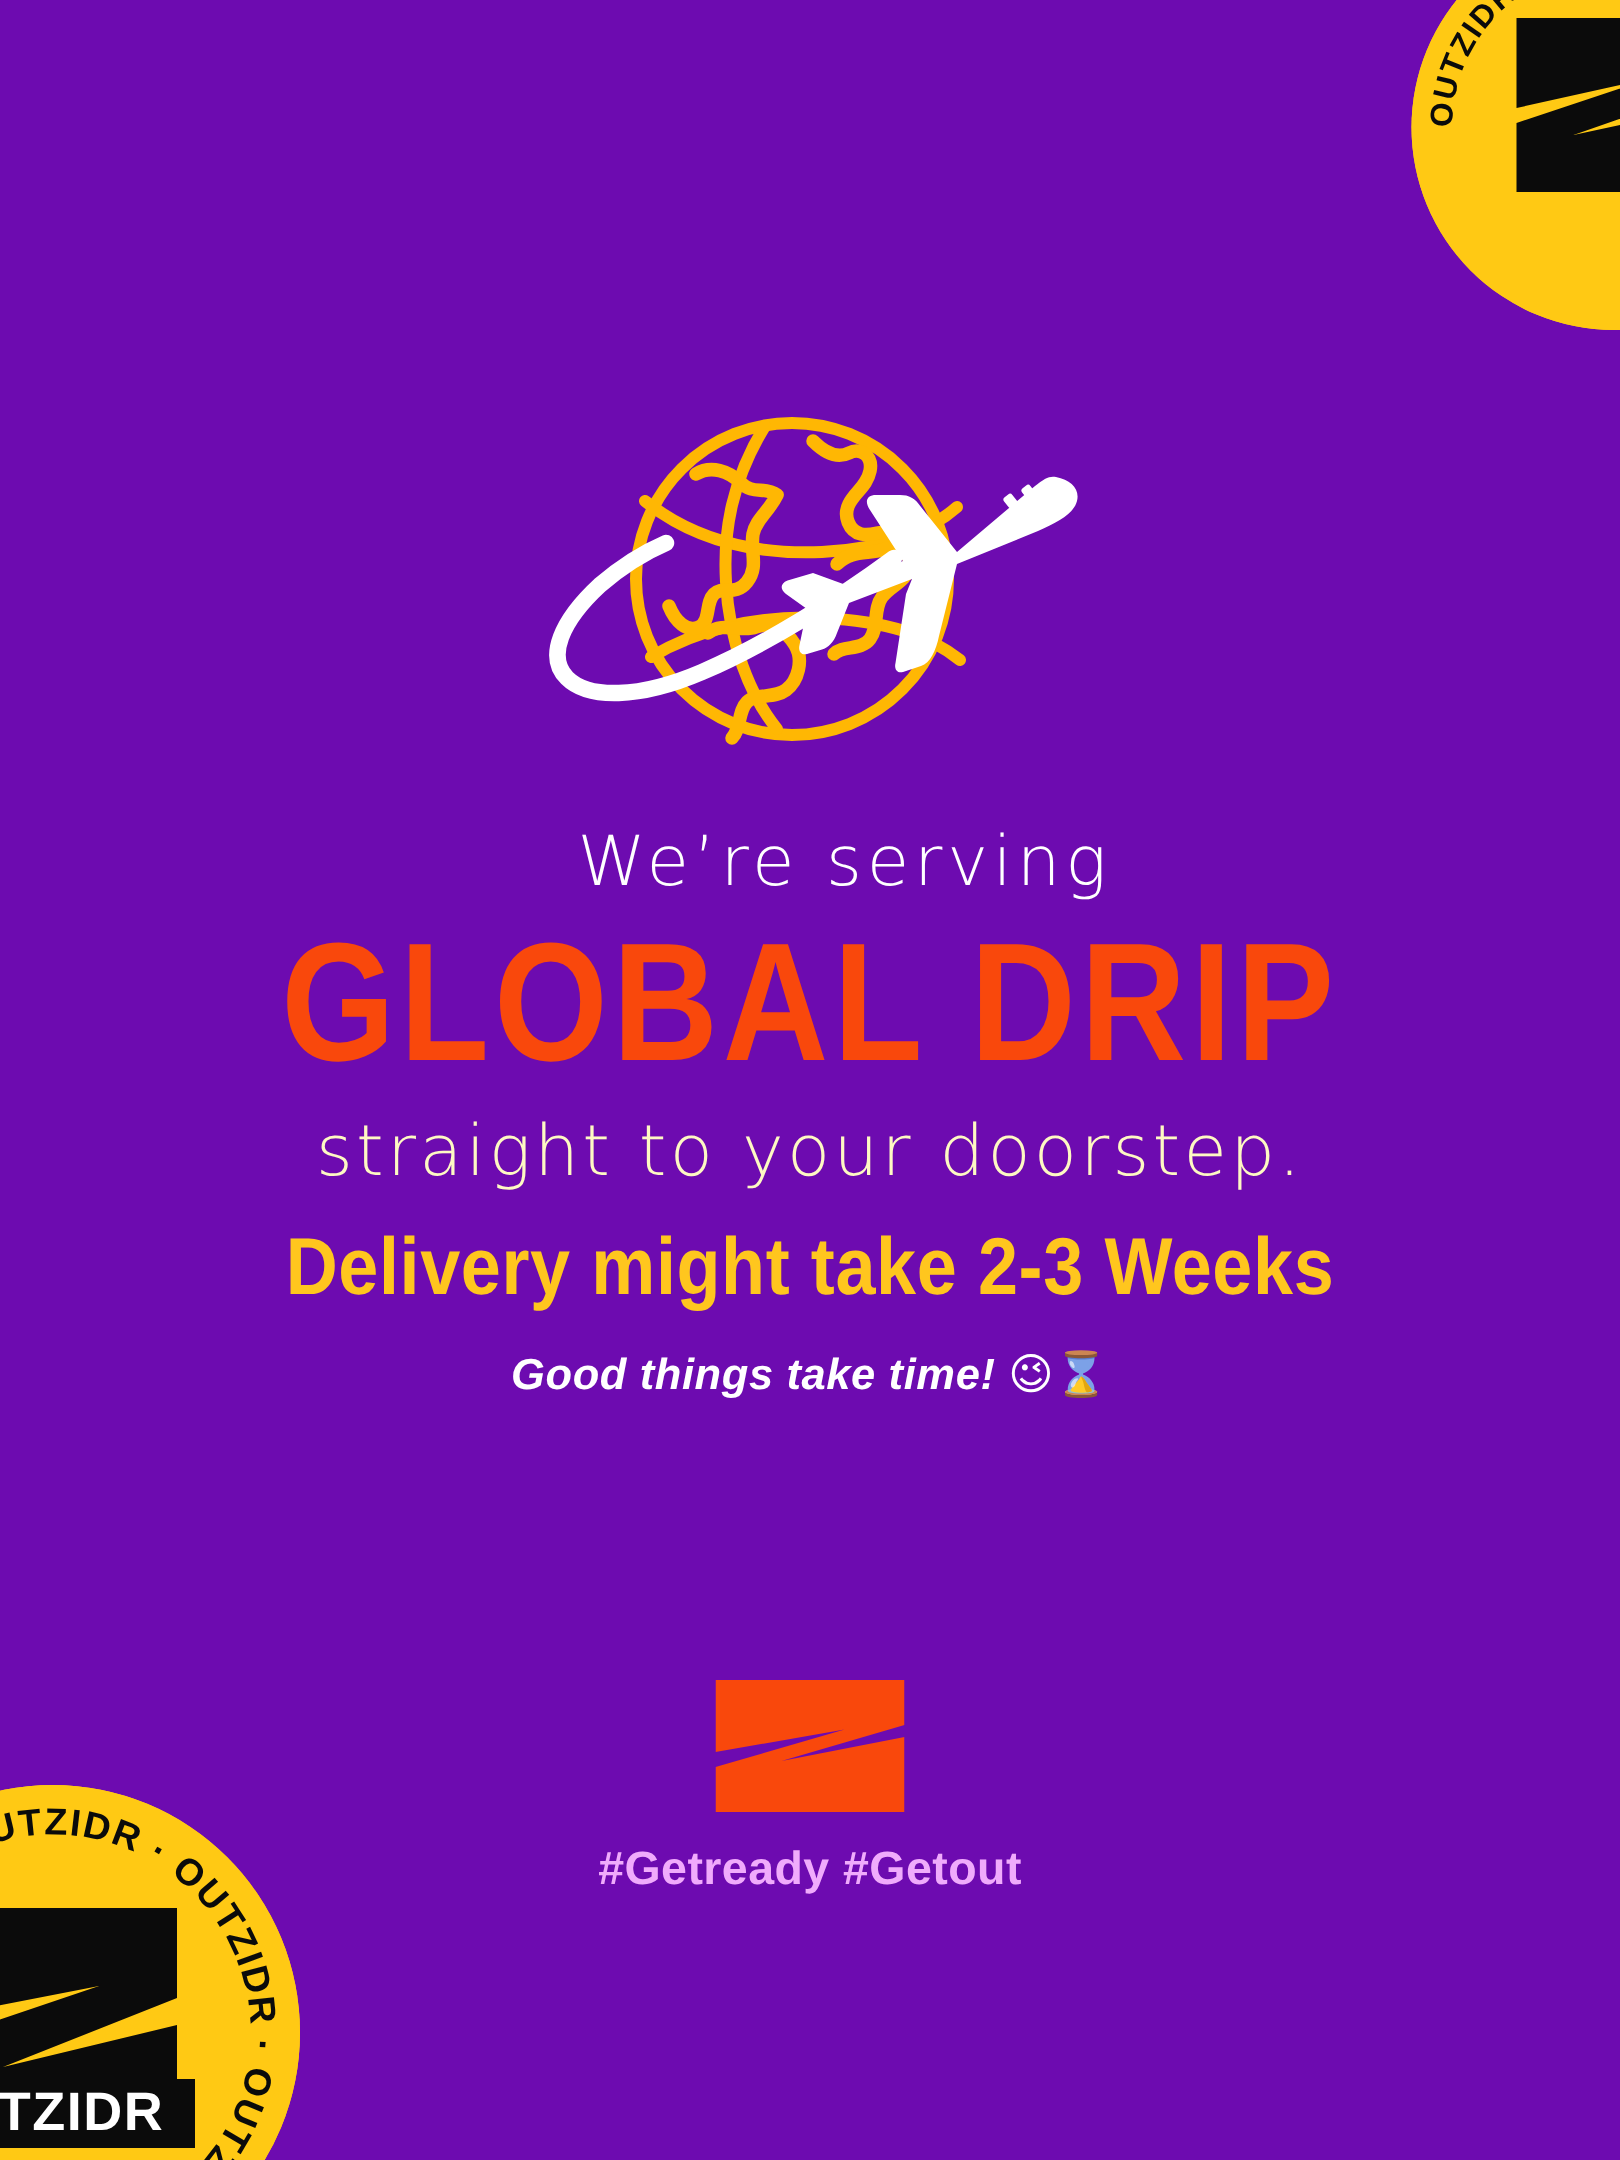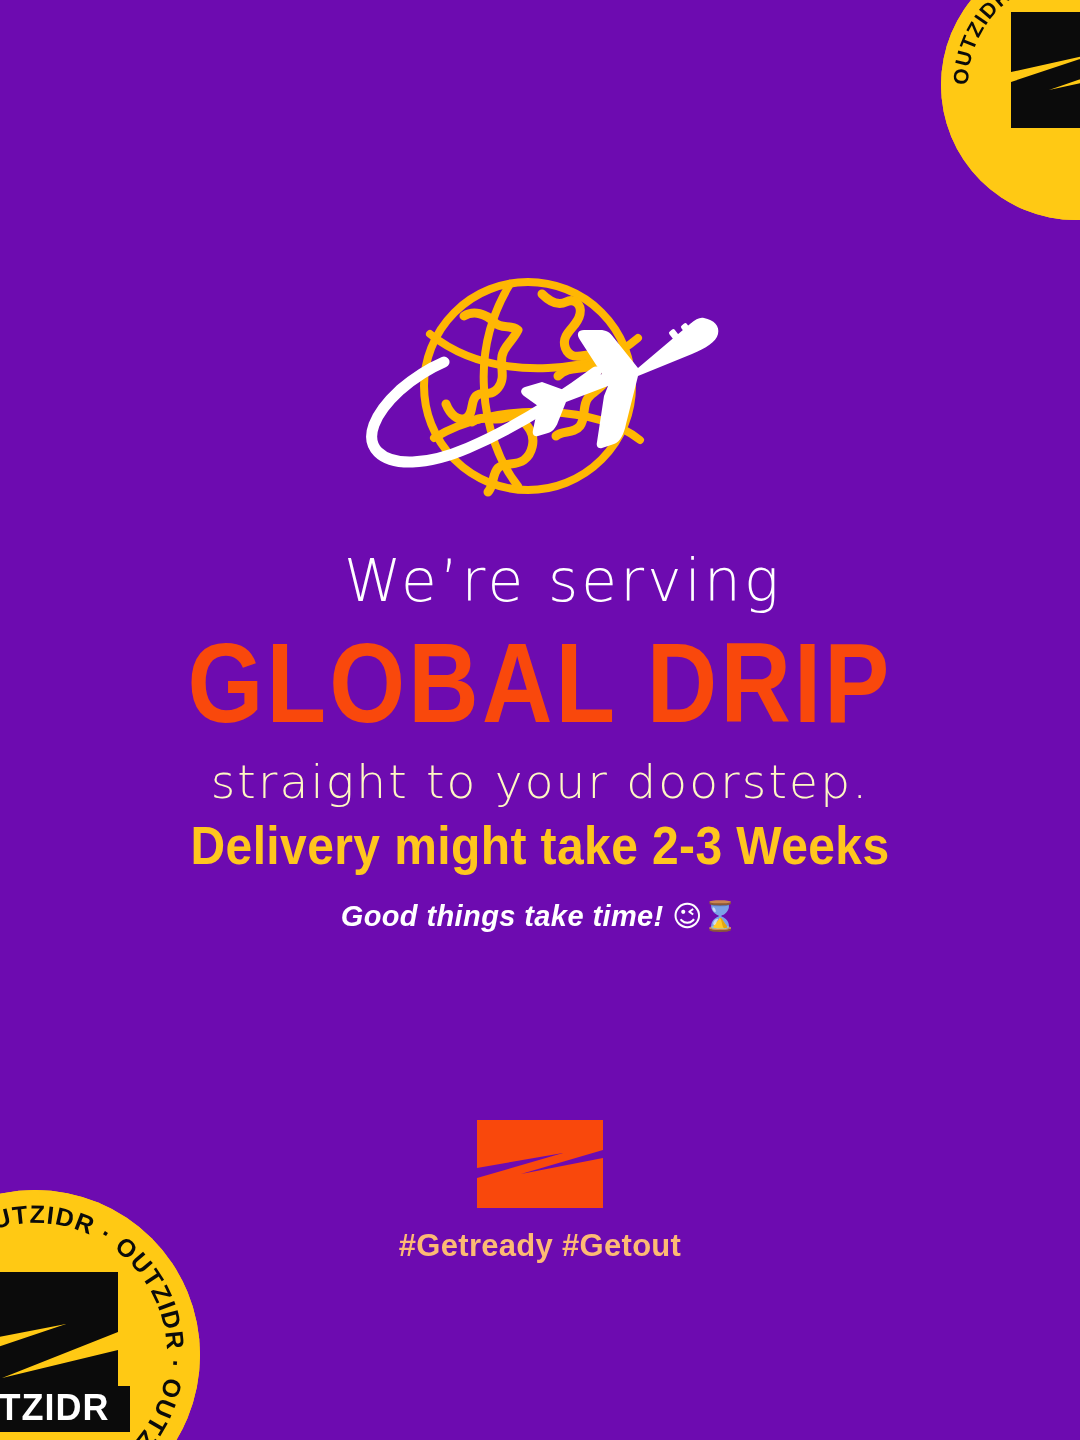--- a/index.html
+++ b/index.html
@@ -74,21 +74,21 @@
   .copy {
     position: absolute;
     left: 0;
     top: 548px;
     width: 1080px;
     text-align: center;
   }
   .line-serving {
     font-family: "DejaVu Sans", sans-serif;
     font-weight: 300;
-    font-size: 58px;
+    font-size: 46px;
     color: #FFFFFF;
     letter-spacing: 3.2px;
     line-height: 1.15;
     margin: 0;
     padding-left: 46px;
   }
   .line-global {
     font-family: "Liberation Sans Narrow", "Liberation Sans", sans-serif;
     font-weight: bold;
     font-size: 92px;
@@ -158,21 +158,21 @@
   }
   .z-logo svg {
     display: block;
     width: 100%;
     height: 100%;
   }
   .hashtags {
     font-family: "Liberation Sans", sans-serif;
     font-weight: bold;
     font-size: 31px;
-    color: #fdba74;
+    color: #f0abfc;
     letter-spacing: 0.3px;
     margin: 20px 0 0 0;
   }
 </style>
 </head>
 <body>
 
 <div id="poster">
 
   <div class="badge badge-tr">

